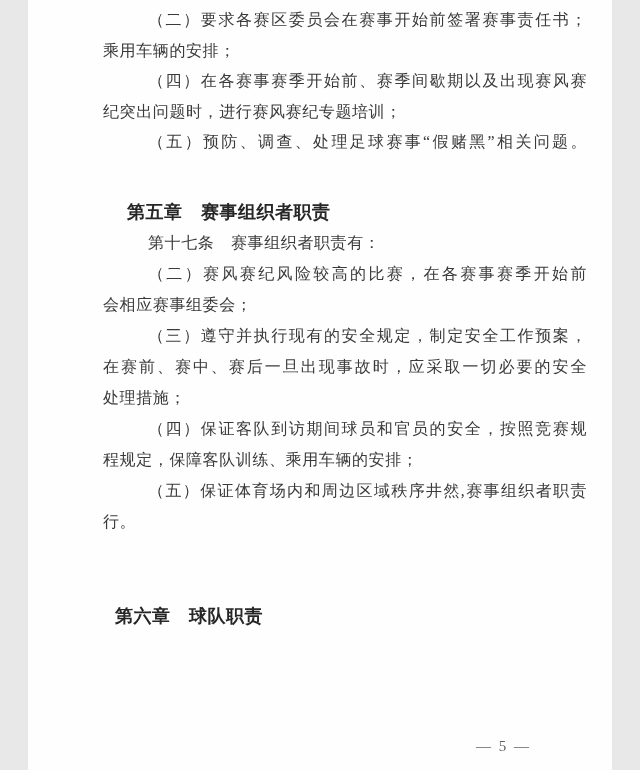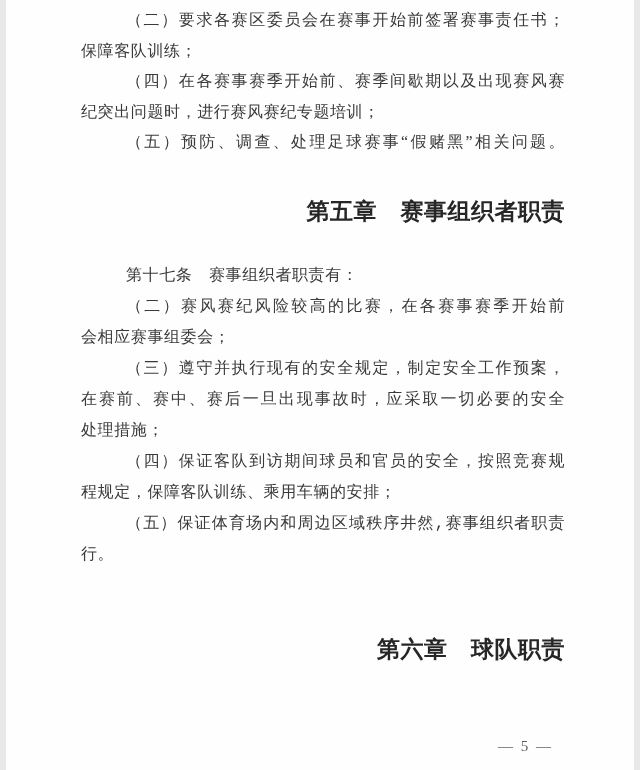--- a/index.html
+++ b/index.html
@@ -1,44 +1,44 @@
 <!DOCTYPE html>
 <html><head>
 <meta charset="utf-8">
 <style>
   html,body{margin:0;padding:0;background:#e8e8e8;}
   .page{
-    width:628px;height:770px;
+    width:584px;height:770px;
     background:#fefefe;
     position:relative;
     overflow:hidden;
     font-family:"Liberation Serif", serif;
     margin:0 auto;
   }
   .content{
     position:absolute;
     left:75px;top:0;
     width:484px;
   }
   .textblock{
     font-size:16px;
     letter-spacing:0.6px;
     color:#3a3a3a;
   }
   .block-top{padding-top:5px;line-height:30.5px;}
-  .block-ch5{margin-top:34px;line-height:31px;font-family:Liberation Mono, monospace;}
+  .block-ch5{line-height:31px;}
   .line{min-height:1em;}
   .line.indent{padding-left:45px;}
   .line.fill{text-align:justify;text-align-last:justify;}
   .chapter-heading{
     margin:0;
-    font-size:23px;
+    font-size:18px;
     font-weight:bold;
     color:#262626;
-    text-align:right;
+    text-align:left;
     letter-spacing:0.5px;
     line-height:30px;
   }
   .heading-5{margin-top:39px;padding-left:24px;}
   .heading-6{margin-top:64px;padding-left:12px;}
   .page-number{
     position:absolute;
     right:81px;top:738px;
     font-size:15px;
     color:#5f5f5f;
@@ -47,21 +47,21 @@
   }
 </style>
 </head>
 <body>
 
 <div class="page">
   <div class="content">
 
     <div class="textblock block-top" id="block-top">
         <div class="line indent fill">（二）要求各赛区委员会在赛事开始前签署赛事责任书；</div>
-        <div class="line">保障客队训练；</div>
+        <div class="line">乘用车辆的安排；</div>
         <div class="line indent fill">（四）在各赛事赛季开始前、赛季间歇期以及出现赛风赛</div>
         <div class="line">纪突出问题时，进行赛风赛纪专题培训；</div>
         <div class="line indent fill">（五）预防、调查、处理足球赛事“假赌黑”相关问题。</div>
       </div>
 
     <h2 class="chapter-heading heading-5">第五章　赛事组织者职责</h2>
 
     <div class="textblock block-ch5" id="block-ch5">
         <div class="line indent">第十七条　赛事组织者职责有：</div>
         <div class="line indent fill">（二）赛风赛纪风险较高的比赛，在各赛事赛季开始前</div>

